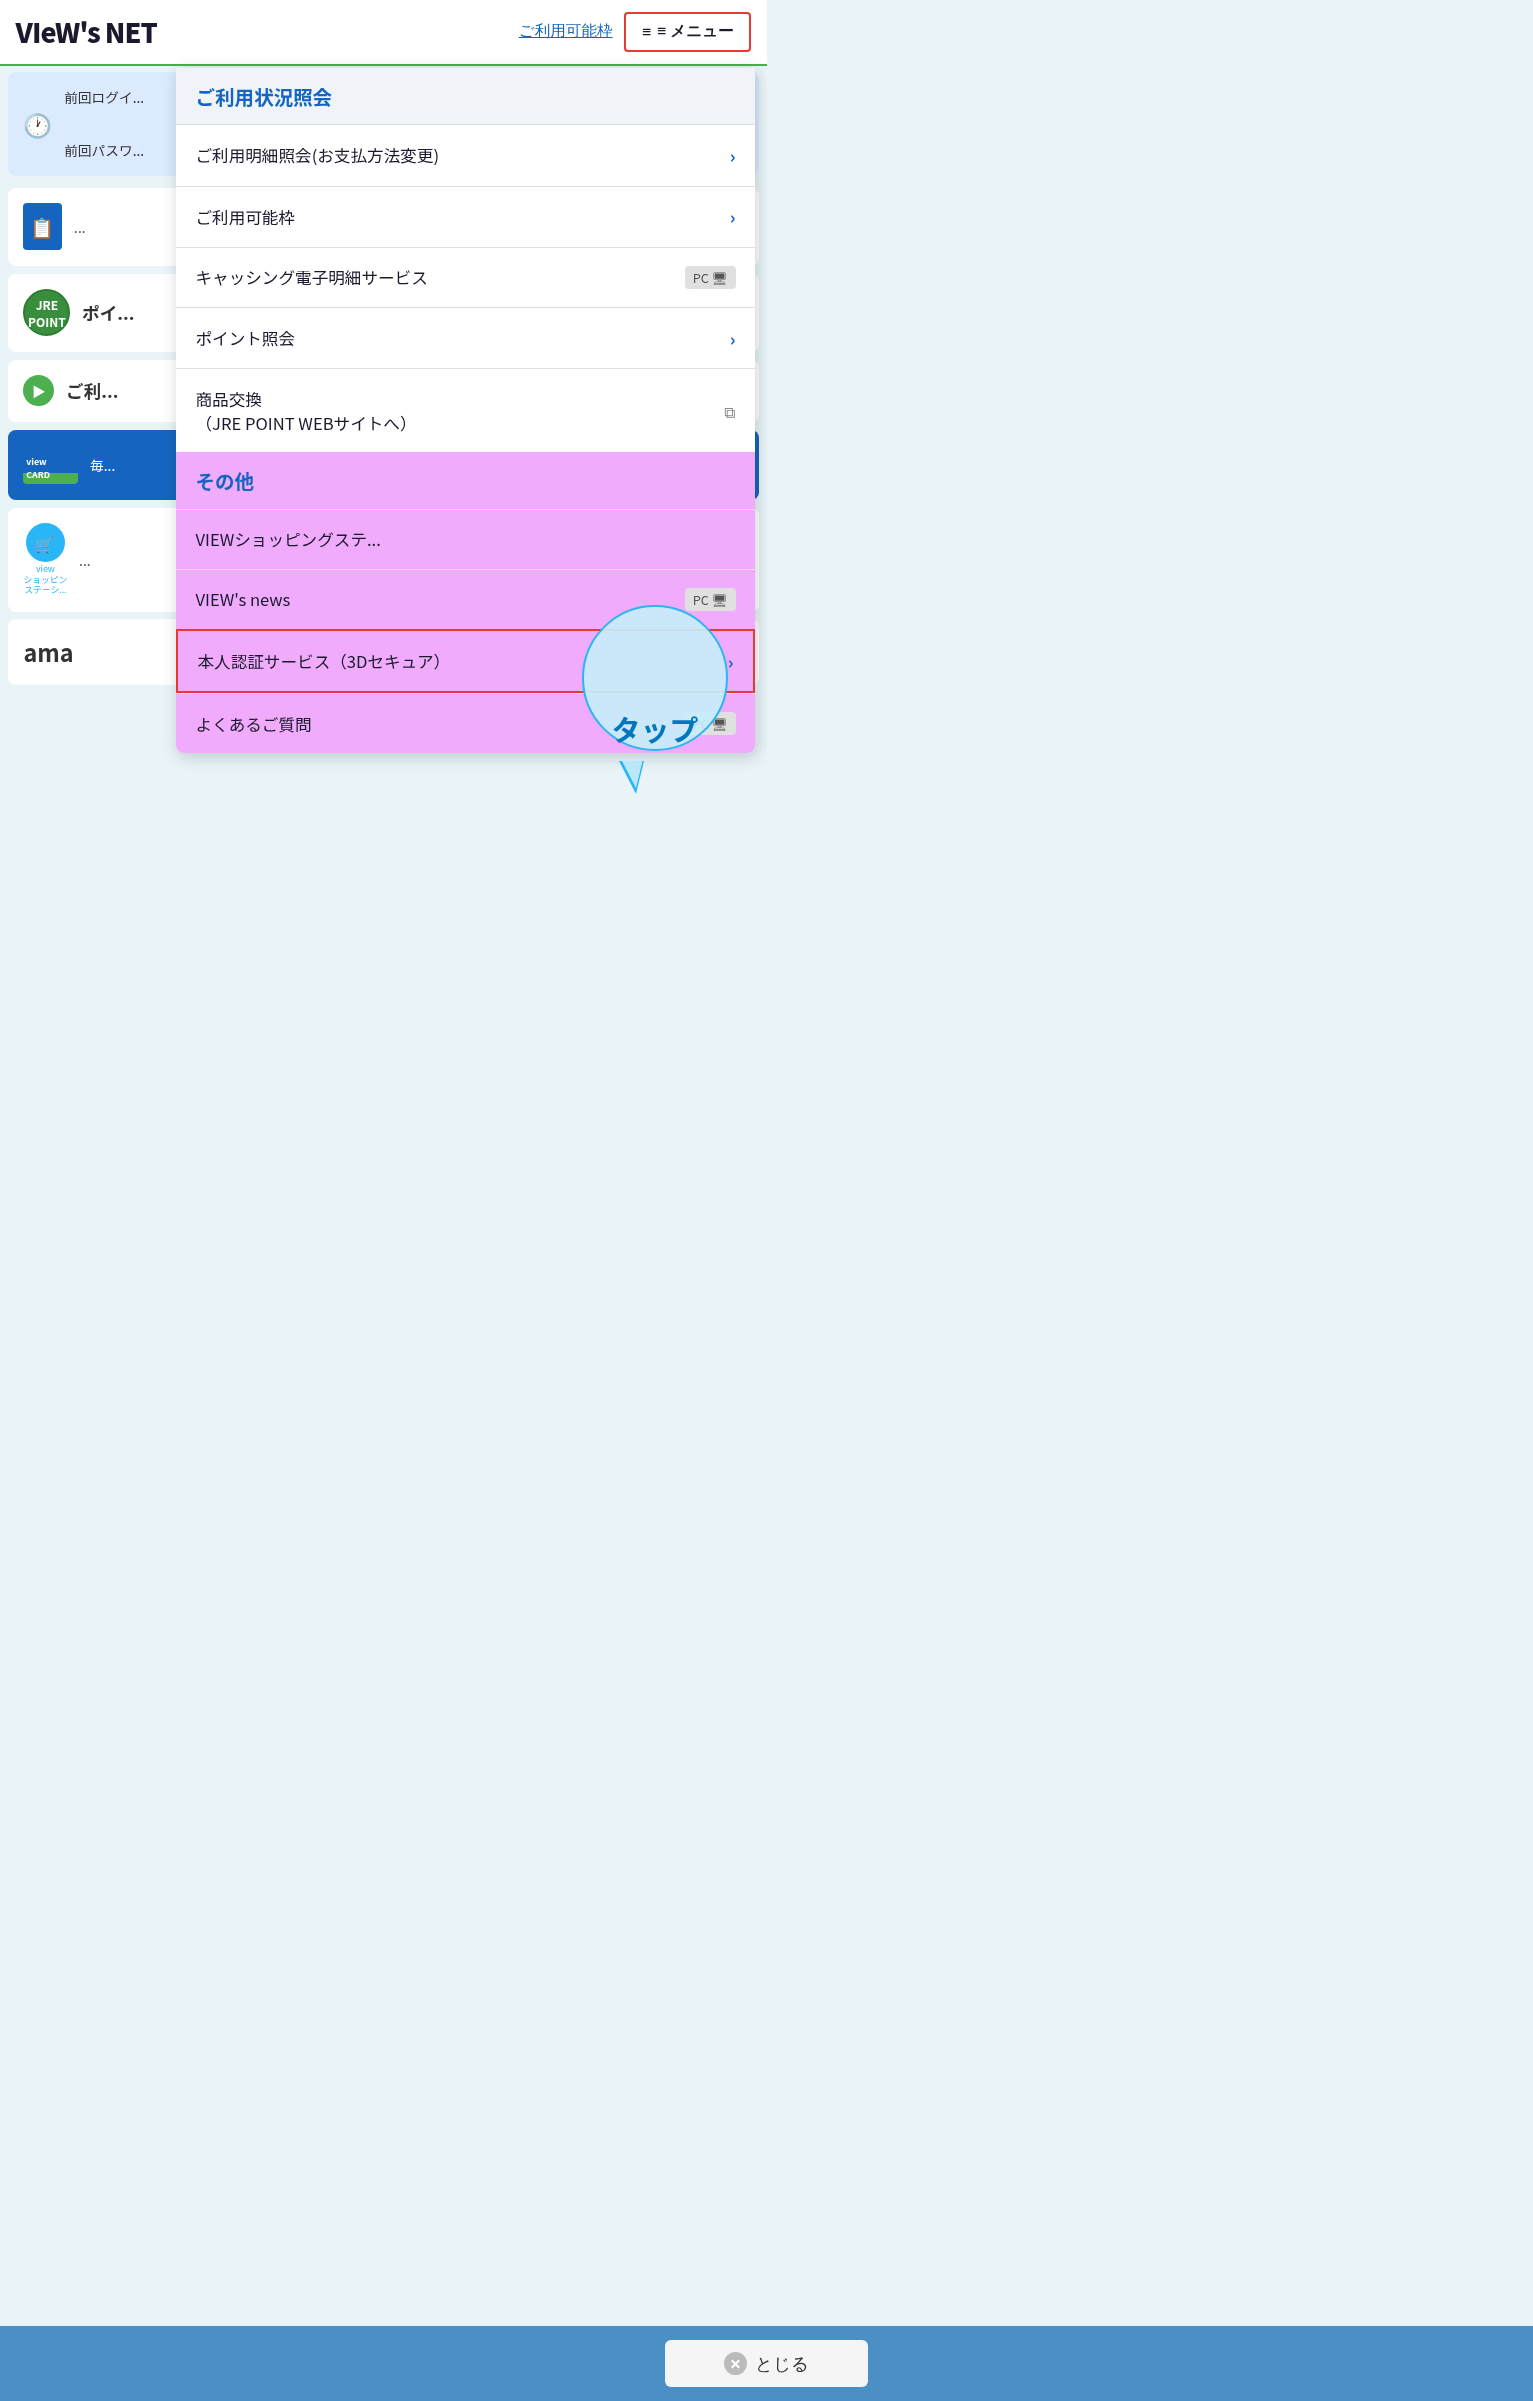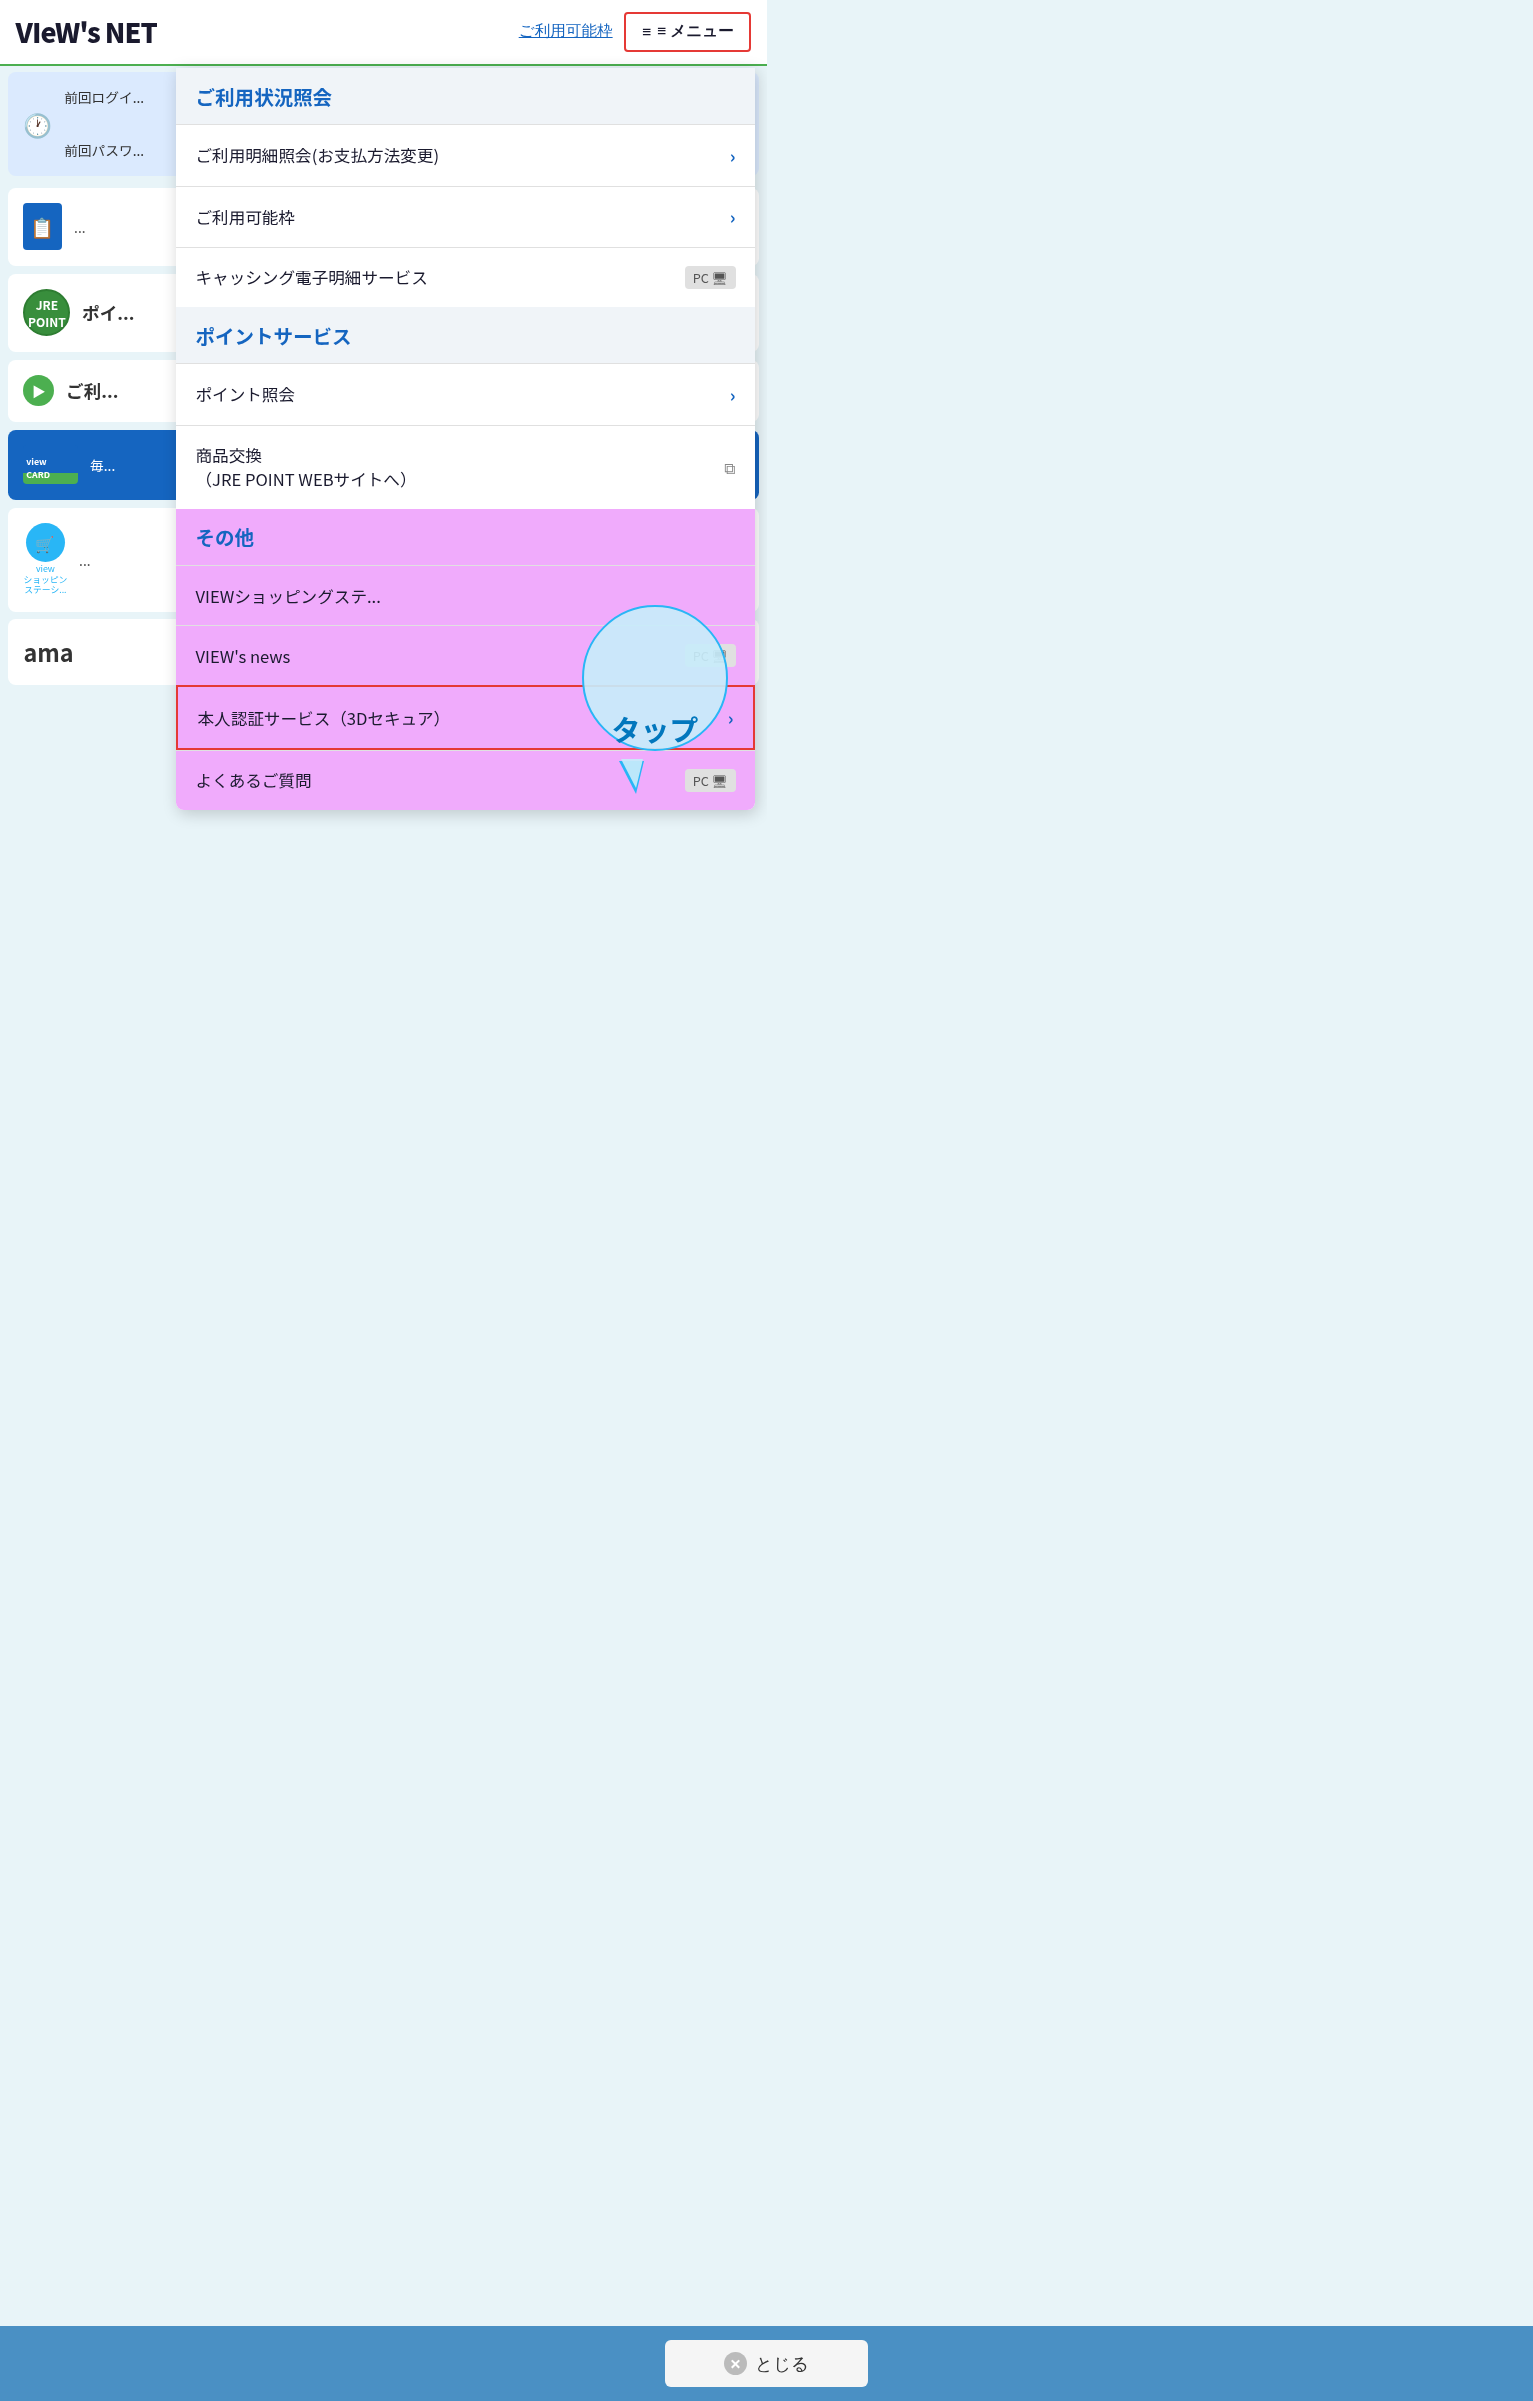--- a/index.html
+++ b/index.html
@@ -408,21 +408,20 @@
     <div class="menu-item">
       <span>ご利用可能枠</span>
       <span class="chevron">›</span>
     </div>
 
     <div class="menu-item">
       <span>キャッシング電子明細サービス</span>
       <span class="pc-badge">PC 🖥</span>
     </div>
 
-    <div class="menu-section-header">ポイントサービス</div>
 
     <div class="menu-item">
       <span>ポイント照会</span>
       <span class="chevron">›</span>
     </div>
 
     <div class="menu-item">
       <span style="white-space:pre-line;">商品交換
 （JRE POINT WEBサイトへ）</span>
       <span class="external-icon">⧉</span>

